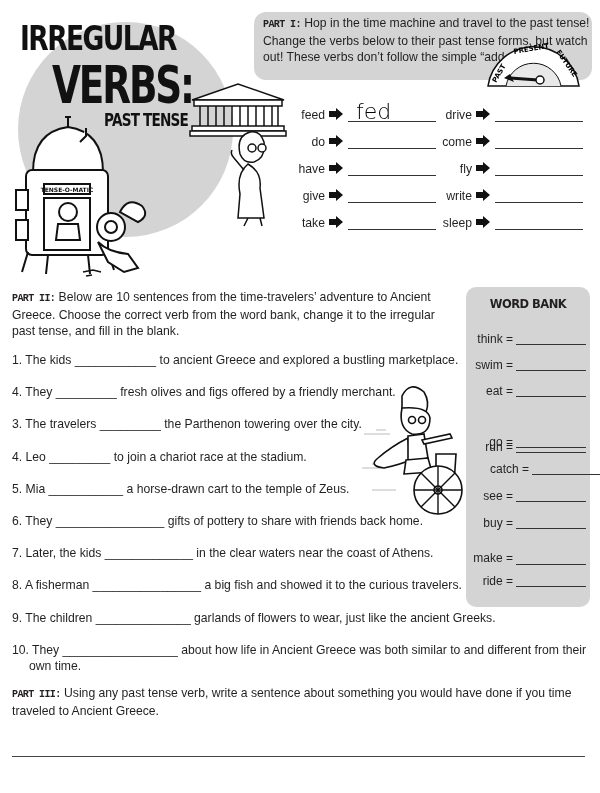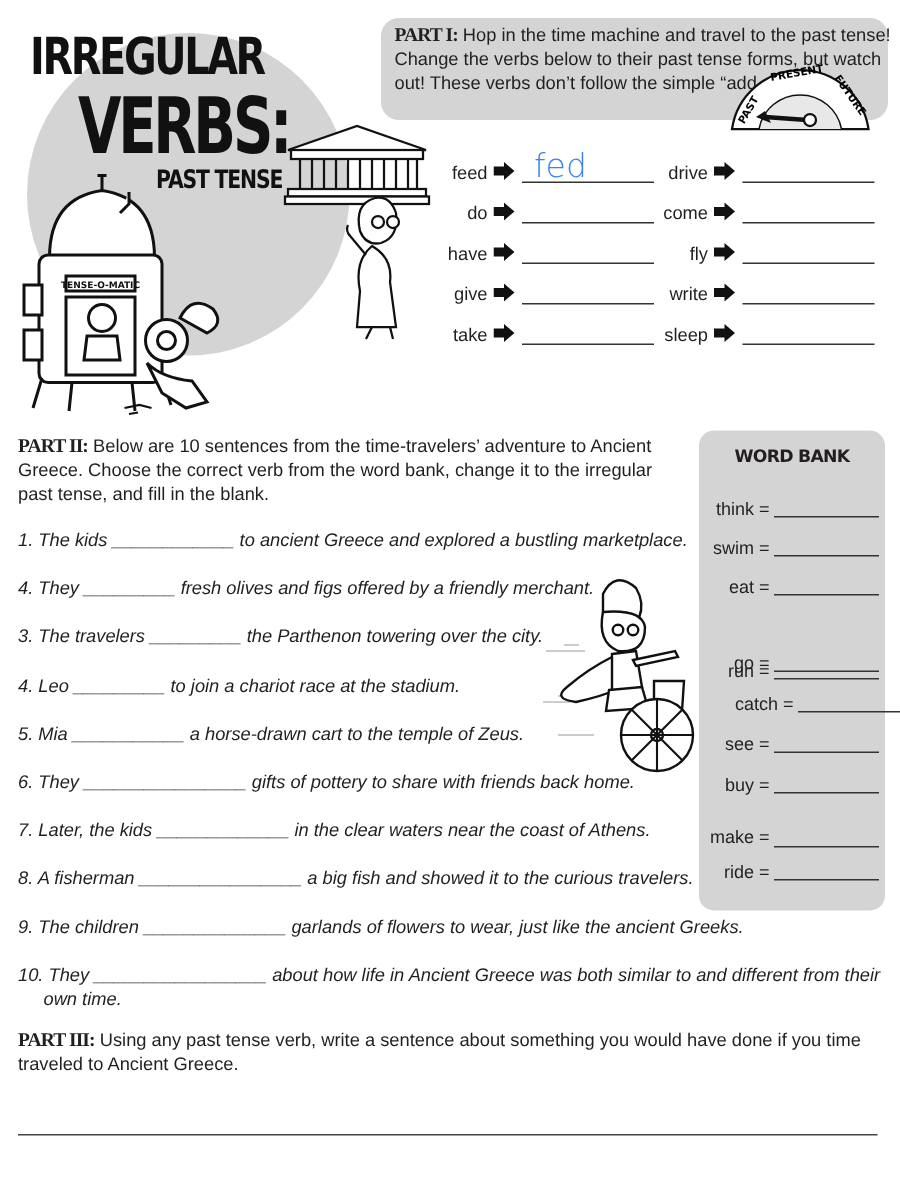--- a/index.html
+++ b/index.html
@@ -12,34 +12,34 @@
   .title-line1 { left:20px; top:18px; font-family:"DejaVu Sans", sans-serif; font-weight:bold; font-size:34px;
                  letter-spacing:-2px; transform:scaleX(0.78); transform-origin:left top; color:#111; }
   .title-line2 { left:52px; top:55px; font-family:"DejaVu Sans", sans-serif; font-weight:bold; font-size:52px;
                  letter-spacing:-3px; transform:scaleX(0.72); transform-origin:left top; color:#111; }
   .title-line3 { left:104px; top:110px; font-family:"DejaVu Sans", sans-serif; font-weight:bold; font-size:17px;
                  letter-spacing:-1px; transform:scaleX(0.8); transform-origin:left top; color:#111; }
 
   
   .part1-box { left:254px; top:12px; width:338px; height:68px; background:#d4d4d4; border-radius:12px; }
   .part1-text { left:263px; top:15px; width:335px; font-size:12.2px; line-height:16.2px; }
-  .part-lbl { font-family:Liberation Serif, serif; font-weight:bold; font-size:13px; letter-spacing:-0.6px; }
+  .part-lbl { font-family:Liberation Mono, monospace; font-weight:bold; font-size:10px; letter-spacing:-0.6px; }
 
   .dial { left:486px; top:38px; width:95px; height:50px; }
 
   
   .verb-row { position:absolute; height:20px; display:flex; align-items:flex-end; font-size:12.2px; }
   .verb-lbl { text-align:right; width:42px; margin-right:4px; }
   .arrow { width:14px; height:12px; margin-right:5px; margin-bottom:2px; }
   .blank { width:88px; border-bottom:1.5px solid #333; height:19px; position:relative; }
-  .answer { position:absolute; left:8px; bottom:-3px; font-size:22px; color:#3b82f6; font-family:"DejaVu Sans", sans-serif; font-weight:200; }
+  .answer { position:absolute; left:8px; bottom:-3px; font-size:22px; color:#000000; font-family:"DejaVu Sans", sans-serif; font-weight:200; }
 
   
   .part2-intro { left:12px; top:289px; width:440px; font-size:12.2px; line-height:16px; }
-  .sentence { position:absolute; left:12px; font-size:12.2px; line-height:16px; white-space:nowrap;font-style:italic; }
+  .sentence { position:absolute; left:12px; font-size:12.2px; line-height:16px; white-space:nowrap; }
   .sentence.wrap { white-space:normal; width:575px; padding-left:17px; text-indent:-17px; }
 
   
   .wb { left:466px; top:287px; width:124px; height:320px; background:#d4d4d4; border-radius:10px; }
   .wb-title { left:466px; top:297px; width:124px; text-align:center; font-family:"DejaVu Sans", sans-serif; font-weight:bold;
               font-size:11.5px; letter-spacing:-0.5px; }
   .wb-row { position:absolute; left:466px; width:120px; font-size:12px; display:flex; justify-content:flex-end; }
   .wb-row .lbl { margin-right:3px; }
   .wb-row .line { display:inline-block; width:70px; border-bottom:1px solid #333; height:12px; }
 

